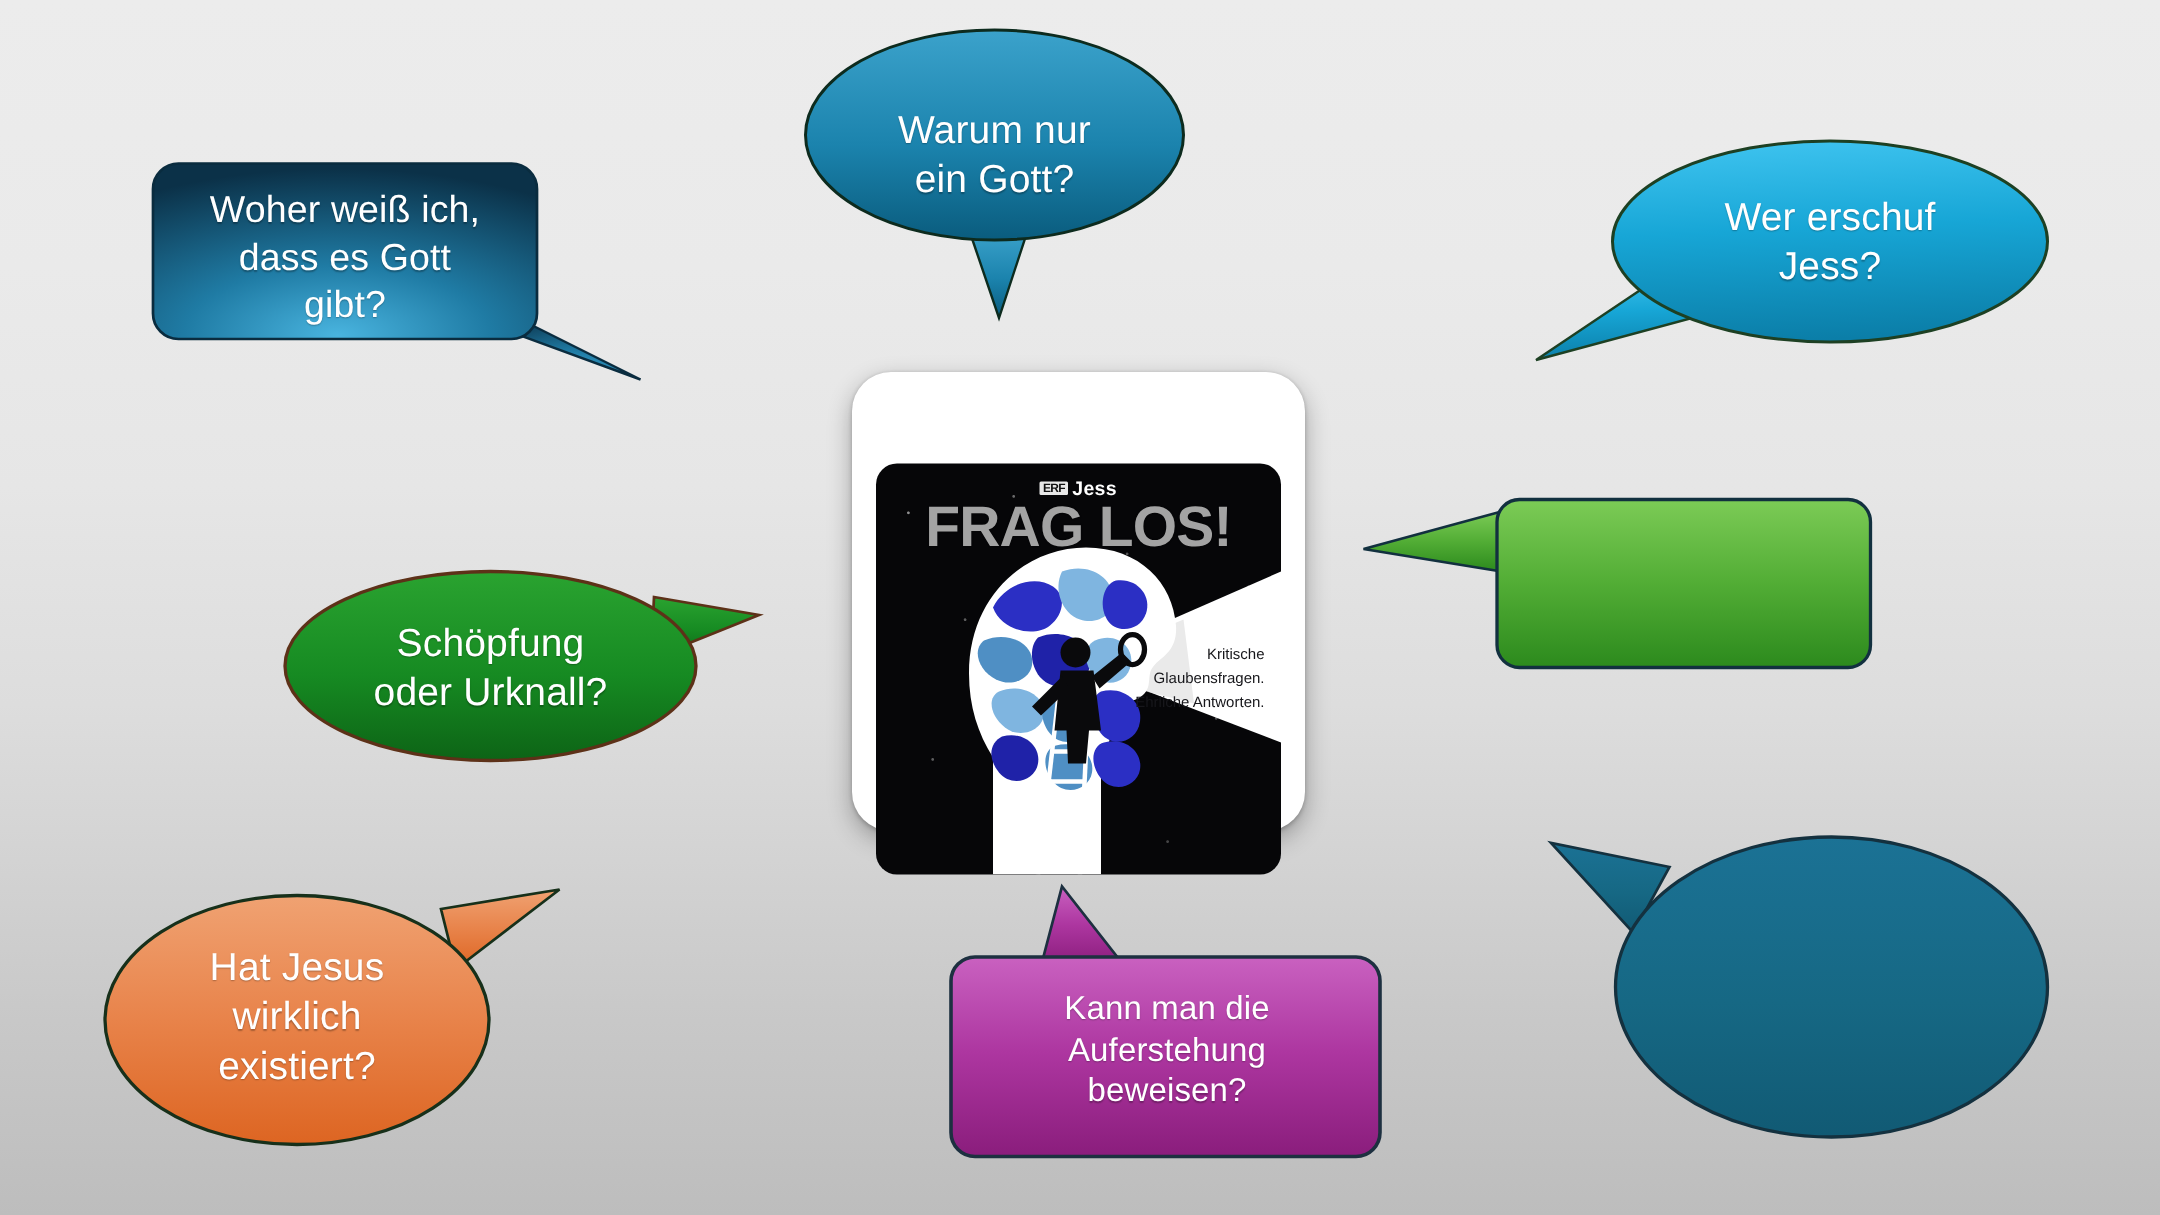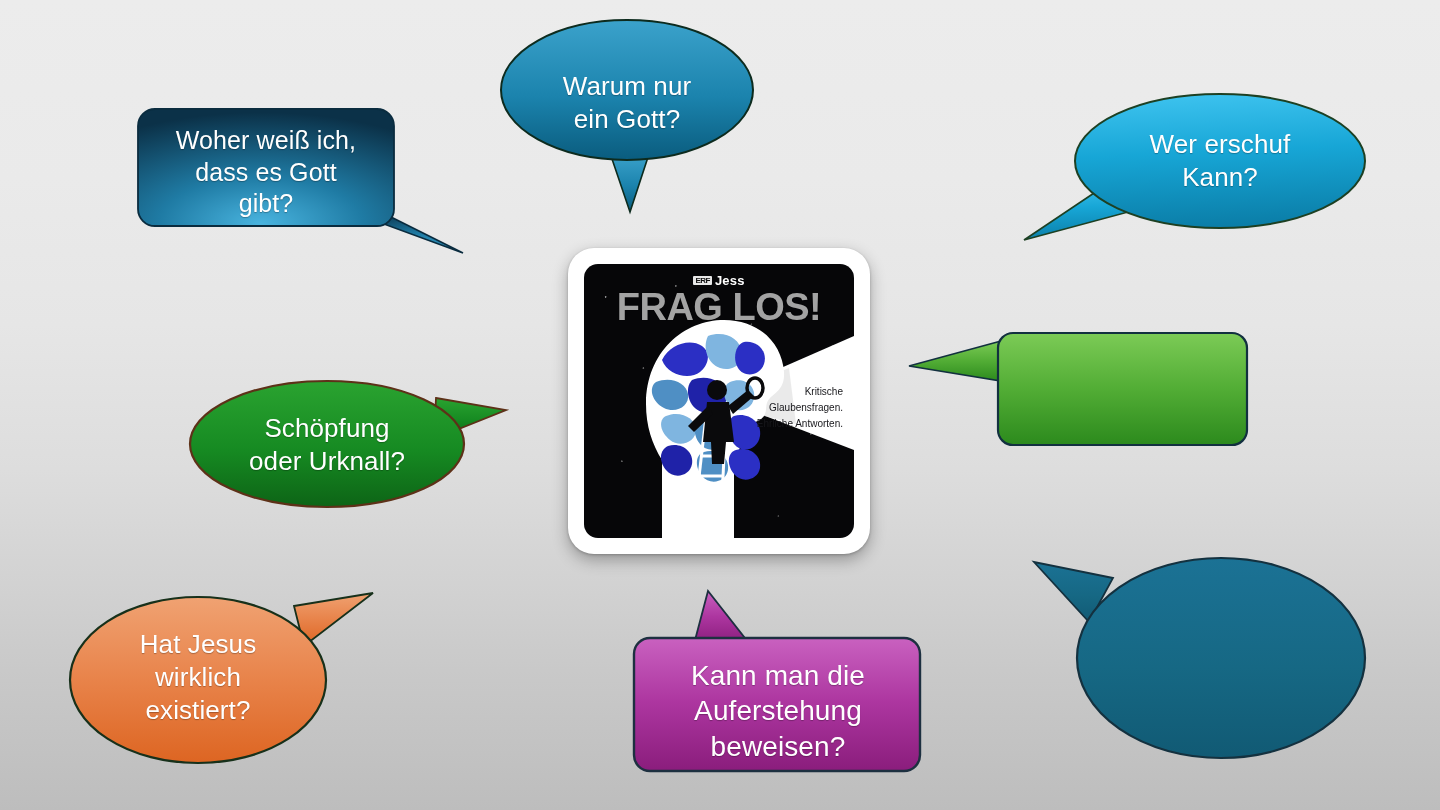--- a/index.html
+++ b/index.html
@@ -62,20 +62,21 @@
     padding: 16px;
     box-sizing: border-box;
   }
   #cover-art {
     position: relative;
     width: 100%;
     height: 100%;
     border-radius: 14px;
     overflow: hidden;
     background: #060608;
+    margin-top: 45px;
   }
   .starfield {
     position: absolute;
     inset: 0;
     background-image:
       radial-gradient(circle at 8% 12%, rgba(255,255,255,.55) 0.6px, transparent 1.2px),
       radial-gradient(circle at 22% 38%, rgba(255,255,255,.35) 0.6px, transparent 1.2px),
       radial-gradient(circle at 34% 8%,  rgba(255,255,255,.40) 0.6px, transparent 1.2px),
       radial-gradient(circle at 62% 22%, rgba(255,255,255,.30) 0.6px, transparent 1.2px),
       radial-gradient(circle at 84% 62%, rgba(255,255,255,.30) 0.6px, transparent 1.2px),
@@ -134,38 +135,38 @@
     line-height: 1.58;
     z-index: 6;
     white-space: pre-line;
   }
 </style>
 </head>
 <body>
 
 <div id="slide">
 
-  <div class="bubble" style="left:101px; top:108px; width:330px; height:150px;margin-left:36px;">
+  <div class="bubble" style="left:101px; top:108px; width:330px; height:150px;">
     <svg width="330" height="150" viewBox="0 0 330 150" aria-hidden="true">
       <defs>
         <radialGradient id="g-woher" cx="48%" cy="98%" r="95%">
           <stop offset="0%" stop-color="#49b4df"></stop>
           <stop offset="42%" stop-color="#1f7ba4"></stop>
           <stop offset="100%" stop-color="#0b3148"></stop>
         </radialGradient>
       </defs>
       <path d="M236 100 L326 145 L236 112 Z" fill="url(#g-woher)" stroke="#0a2c3f" stroke-width="1.6"></path>
       <rect x="1" y="1" width="256" height="117" rx="17" ry="17" fill="url(#g-woher)" stroke="#0a2c3f" stroke-width="1.8"></rect>
     </svg>
     <div class="label" style="left:0; top:17px; width:258px; font-size:25px;">Woher weiß ich,
 dass es Gott
 gibt?</div>
   </div>
 
-  <div class="bubble" style="left:499px; top:16px; width:262px; height:200px;">
+  <div class="bubble" style="left:535px; top:16px; width:262px; height:200px;">
     <svg width="262" height="200" viewBox="0 0 262 200" aria-hidden="true">
       <defs>
         <linearGradient id="g-warumnur" x1="0" y1="0" x2="0" y2="1">
           <stop offset="0%" stop-color="#3ba2cb"></stop>
           <stop offset="55%" stop-color="#1b83ad"></stop>
           <stop offset="100%" stop-color="#0a5c7e"></stop>
         </linearGradient>
       </defs>
       <path d="M112 140 L131 196 L150 138 Z" fill="url(#g-warumnur)" stroke="#0d2b1e" stroke-width="1.6"></path>
       <ellipse cx="128" cy="74" rx="126" ry="70" fill="url(#g-warumnur)" stroke="#0d2b1e" stroke-width="2"></ellipse>
@@ -180,21 +181,21 @@
         <linearGradient id="g-wer" x1="0.25" y1="0" x2="0.35" y2="1">
           <stop offset="0%" stop-color="#3ec3ef"></stop>
           <stop offset="45%" stop-color="#17a6d6"></stop>
           <stop offset="100%" stop-color="#0b7ea8"></stop>
         </linearGradient>
       </defs>
       <path d="M86 95 L1 152 L120 120 Z" fill="url(#g-wer)" stroke="#1d4023" stroke-width="1.6"></path>
       <ellipse cx="197" cy="73" rx="145" ry="67" fill="url(#g-wer)" stroke="#1d4023" stroke-width="2"></ellipse>
     </svg>
     <div class="label" style="left:52px; top:40px; width:290px; font-size:26px;">Wer erschuf
-Kann?</div>
+Jess?</div>
   </div>
 
   <div class="bubble" style="left:905px; top:325px; width:345px; height:125px;">
     <svg width="345" height="125" viewBox="0 0 345 125" aria-hidden="true">
       <defs>
         <linearGradient id="g-leid" x1="0" y1="0" x2="0" y2="1">
           <stop offset="0%" stop-color="#7ccb56"></stop>
           <stop offset="50%" stop-color="#52ad35"></stop>
           <stop offset="100%" stop-color="#2c8a1d"></stop>
         </linearGradient>
@@ -242,21 +243,21 @@
       <defs>
         <linearGradient id="g-auf" x1="0" y1="0" x2="0" y2="1">
           <stop offset="0%" stop-color="#c961c0"></stop>
           <stop offset="48%" stop-color="#ad36a0"></stop>
           <stop offset="100%" stop-color="#8a1d7c"></stop>
         </linearGradient>
       </defs>
       <path d="M62 58 L76 5 L116 56 Z" fill="url(#g-auf)" stroke="#1d3040" stroke-width="1.8"></path>
       <rect x="2" y="52" width="286" height="133" rx="16" ry="16" fill="url(#g-auf)" stroke="#1d3040" stroke-width="2.4"></rect>
     </svg>
-    <div class="label" style="left:4px; top:72px; width:284px; font-size:28px;">Kann man die
+    <div class="label" style="left:4px; top:72px; width:284px; font-size:22px;">Kann man die
 Auferstehung
 beweisen?</div>
   </div>
 
   <div class="bubble" style="left:1020px; top:550px; width:348px; height:220px;">
     <svg width="348" height="220" viewBox="0 0 348 220" aria-hidden="true">
       <defs>
         <linearGradient id="g-schuld" x1="0" y1="0" x2="0" y2="1">
           <stop offset="0%" stop-color="#1b7295"></stop>
           <stop offset="55%" stop-color="#166884"></stop>

